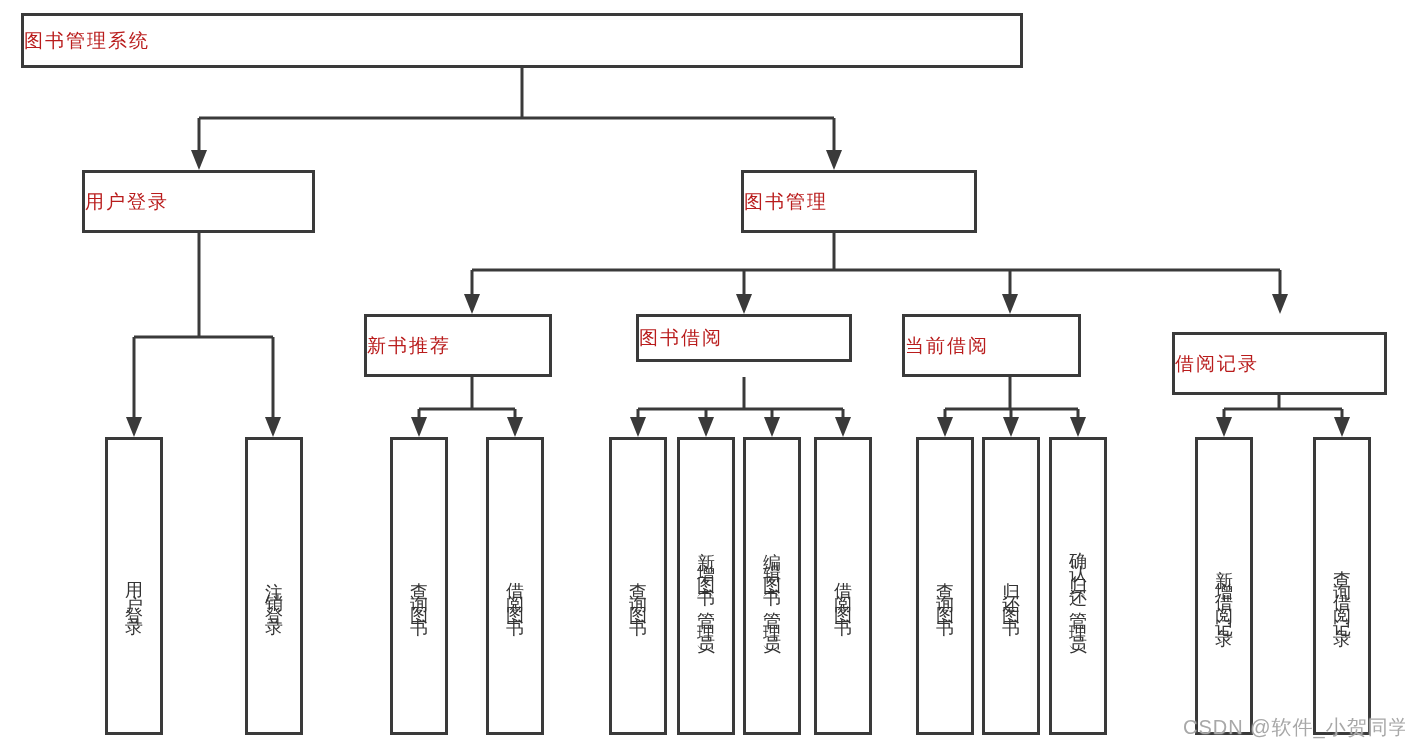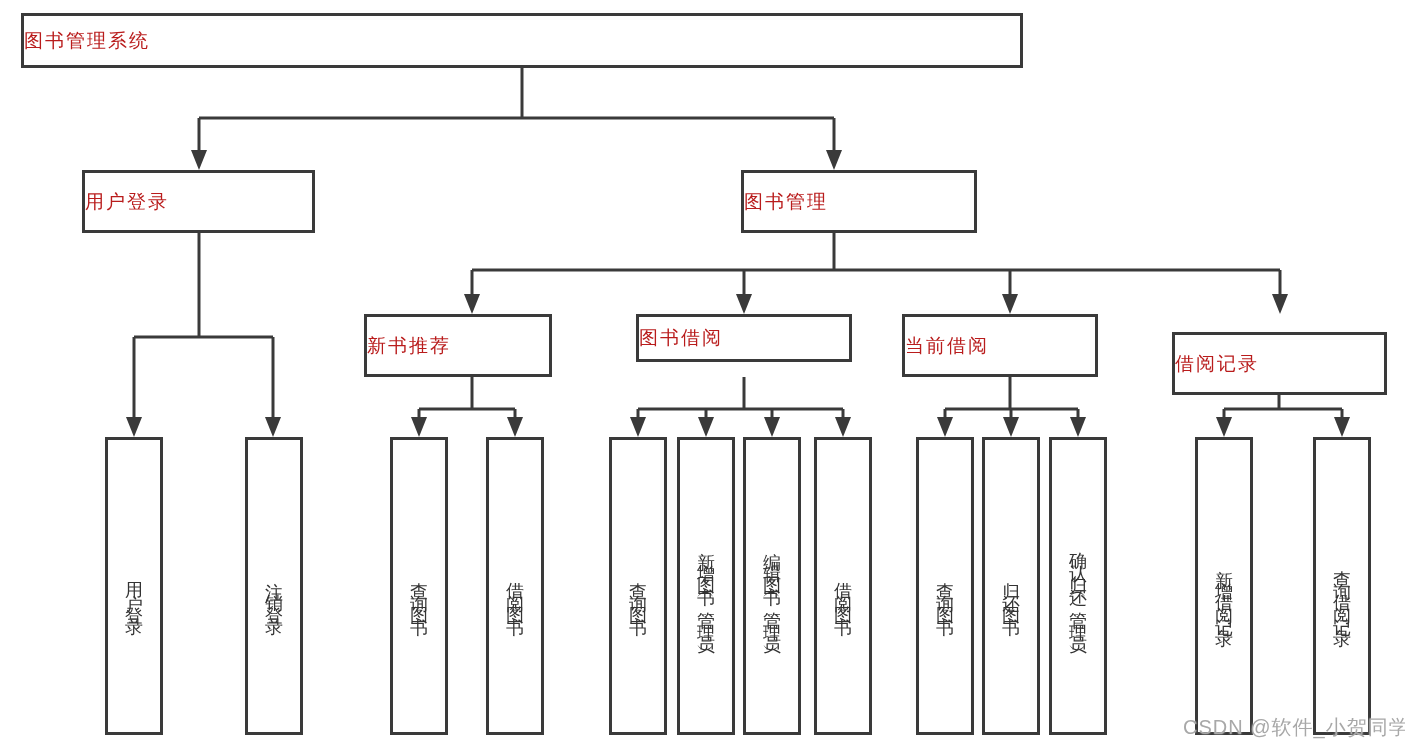--- a/index.html
+++ b/index.html
@@ -133,21 +133,21 @@
   <div class="box" style="left:716px; top:170px; width:236px; height:63px;margin-left:25px;">
     <span>图书管理</span>
   </div>
 
   <div class="box" style="left:364px; top:314px; width:188px; height:63px;">
     <span>新书推荐</span>
   </div>
   <div class="box" style="left:636px; top:314px; width:216px; height:48px;">
     <span>图书借阅</span>
   </div>
-  <div class="box" style="left:902px; top:314px; width:196px; height:63px;">
+  <div class="box" style="left:902px; top:314px; width:179px; height:63px;">
     <span>当前借阅</span>
   </div>
   <div class="box" style="left:1172px; top:332px; width:215px; height:63px;">
     <span>借阅记录</span>
   </div>
 
   <div class="leaf" style="left:105px;">
     <span class="vtext">用户登录</span>
   </div>
   <div class="leaf" style="left:245px;">

